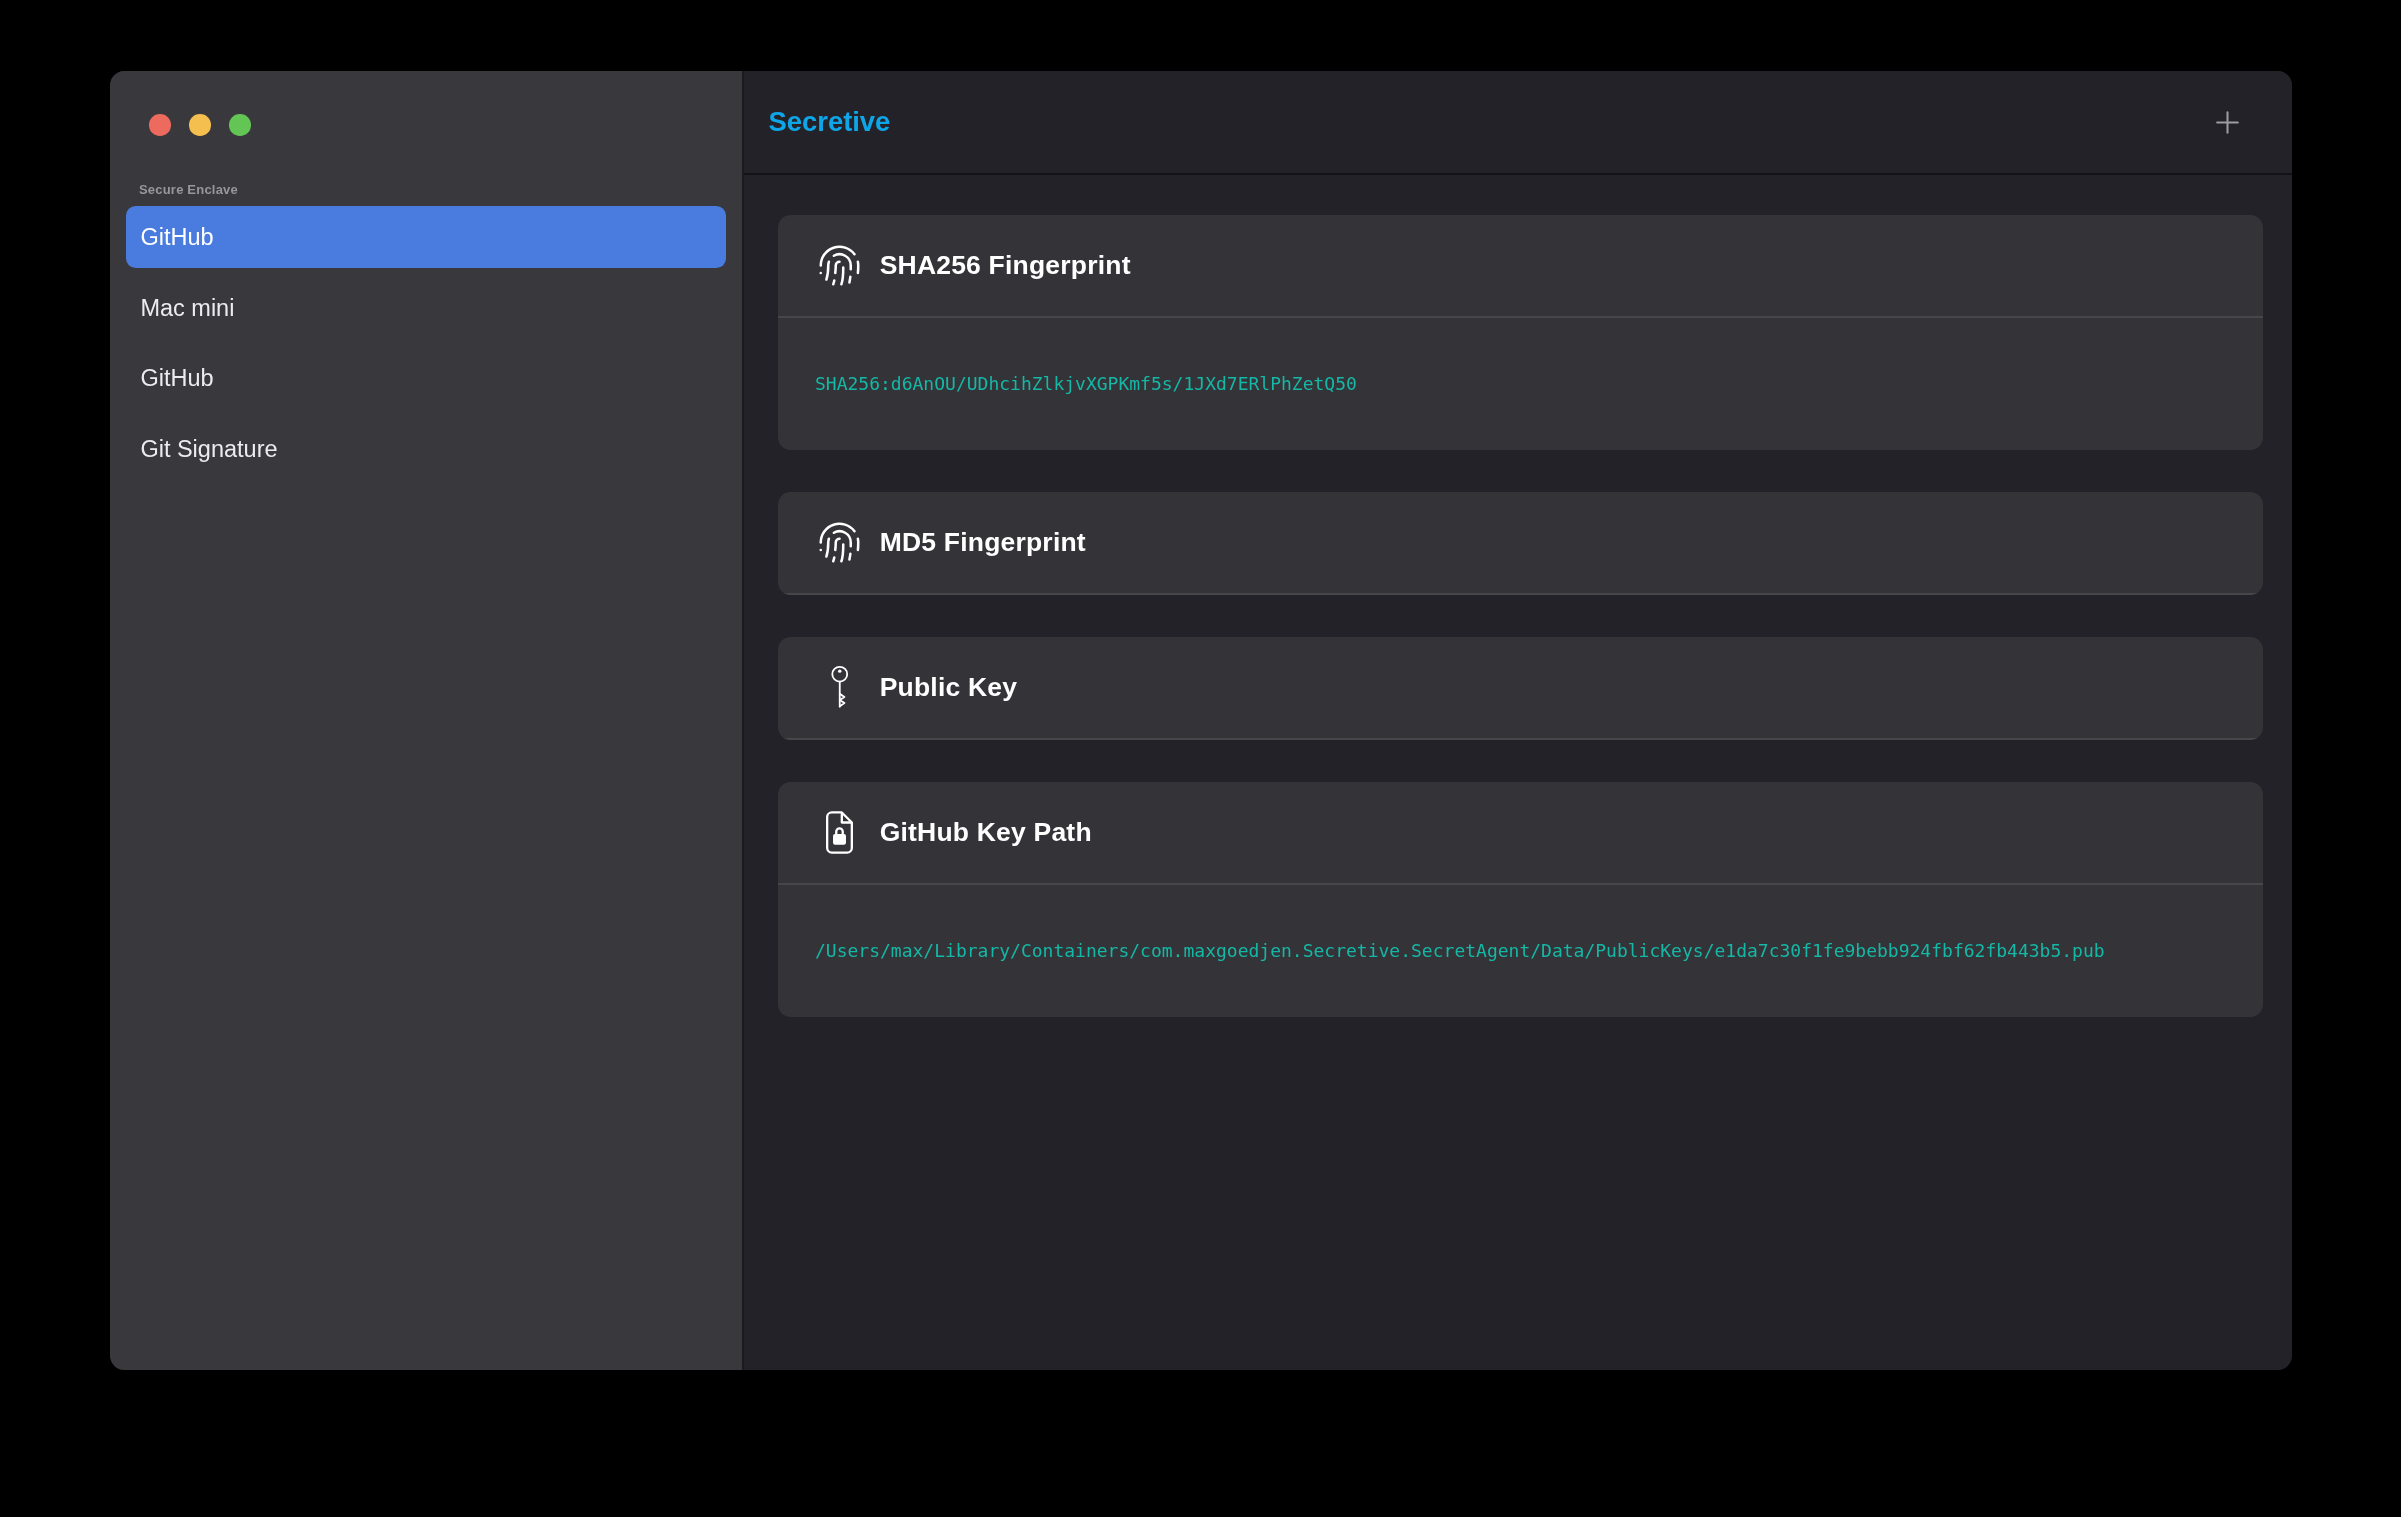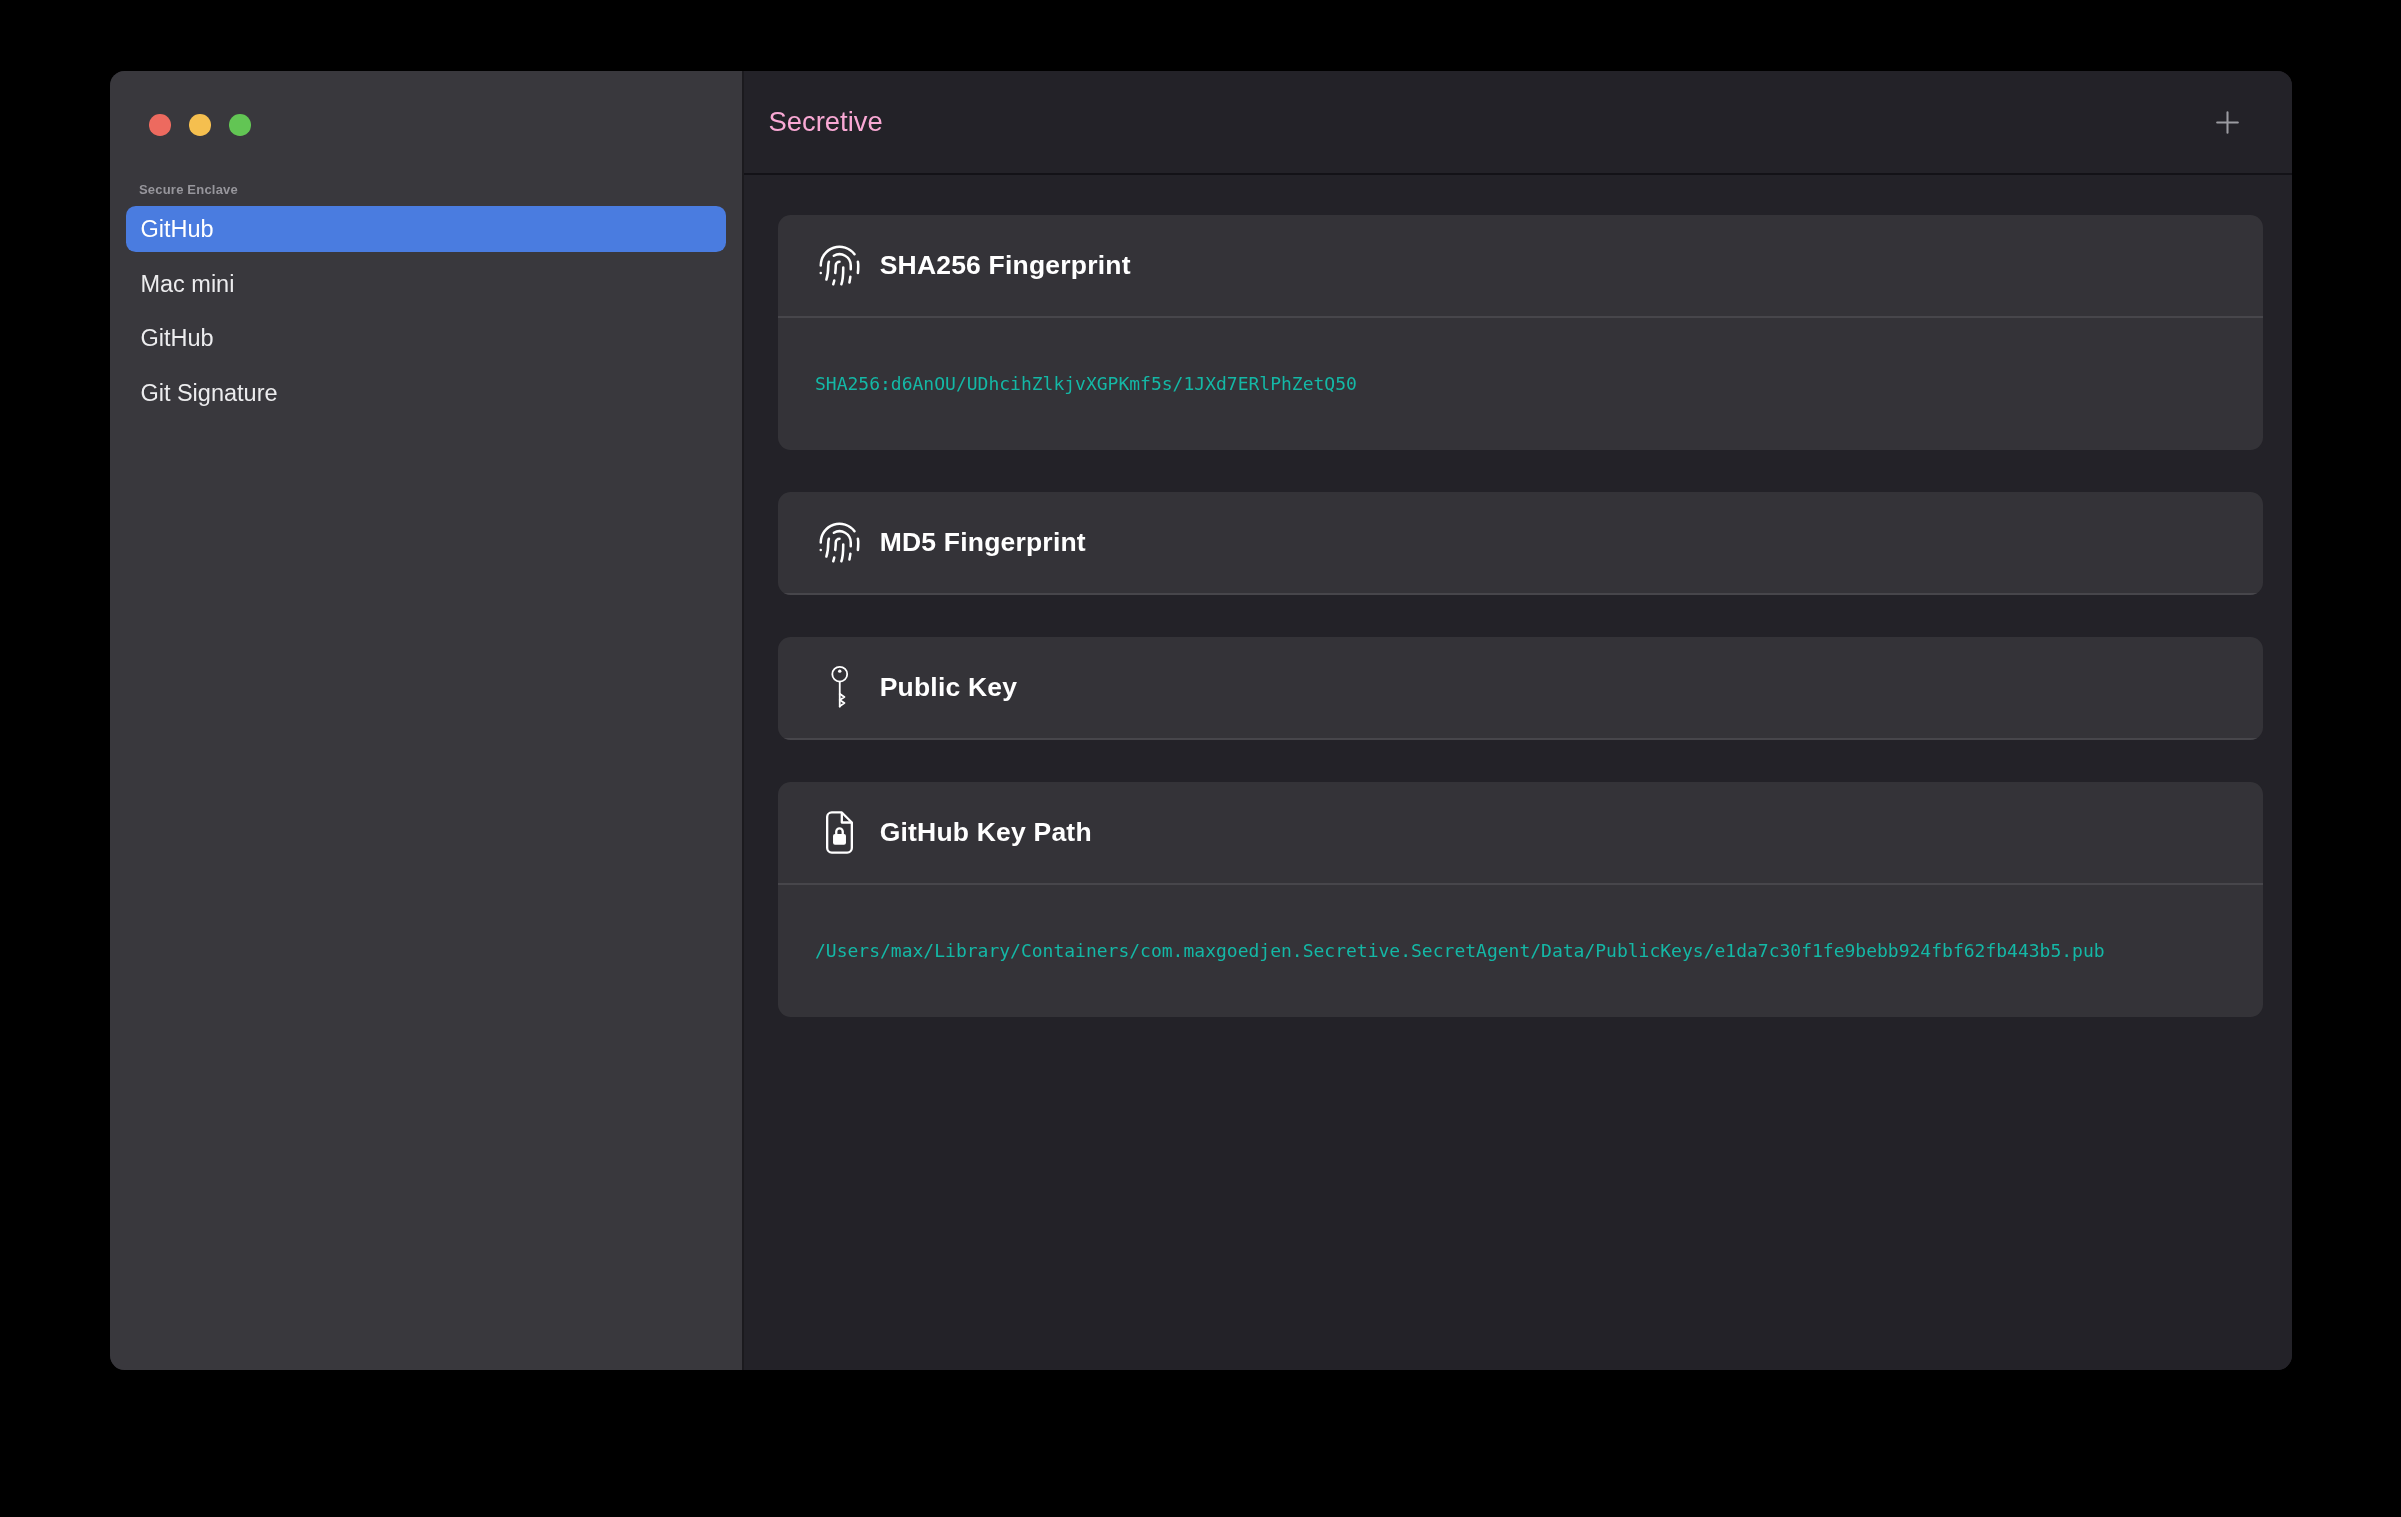--- a/index.html
+++ b/index.html
@@ -48,21 +48,21 @@
 
   .sidebar-section-label {
     margin: 46px 0 9.8px 29px;
     font-size: 13px;
     font-weight: 700;
     color: #97969c;
     letter-spacing: 0.2px;
   }
   .sidebar-list { margin: 0 15.7px; }
   .sidebar-item {
-    height: 46px;
+    height: 62px;
     display: flex;
     align-items: center;
     padding: 0 14.7px;
     margin-bottom: 8.8px;
     border-radius: 9.8px;
     font-size: 23.5px;
     color: #ececee;
     cursor: default;
   }
   .sidebar-item.selected {
@@ -82,22 +82,22 @@
     height: 104px;
     flex: 0 0 104px;
     display: flex;
     align-items: center;
     justify-content: space-between;
     padding: 0 45px 0 24.5px;
     border-bottom: 2px solid #131217;
   }
   .main-title {
     font-size: 27.4px;
-    font-weight: 400;
-    color: #f9a8d4;
+    font-weight: 700;
+    color: #0ea5e9;
   }
   .add-button {
     background: none;
     border: none;
     width: 39px; height: 39px;
     display: flex;
     align-items: center;
     justify-content: center;
     cursor: default;
   }

